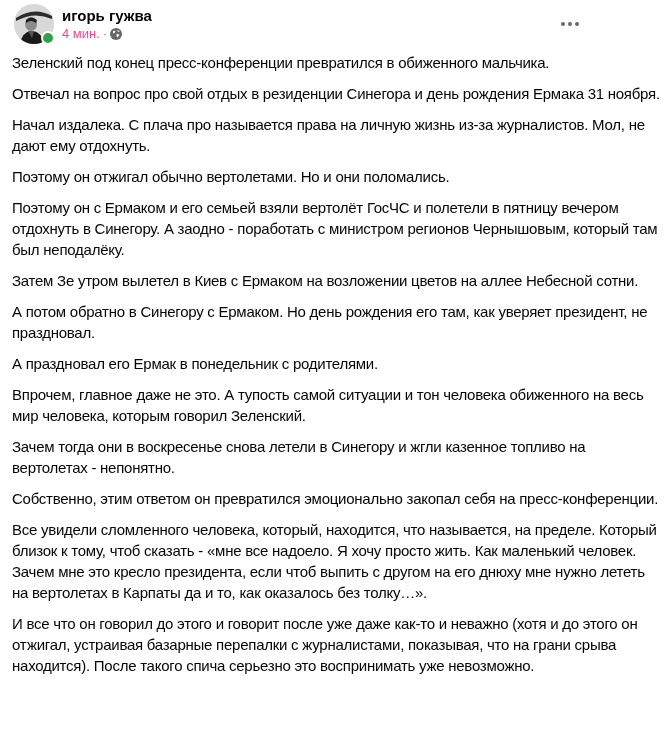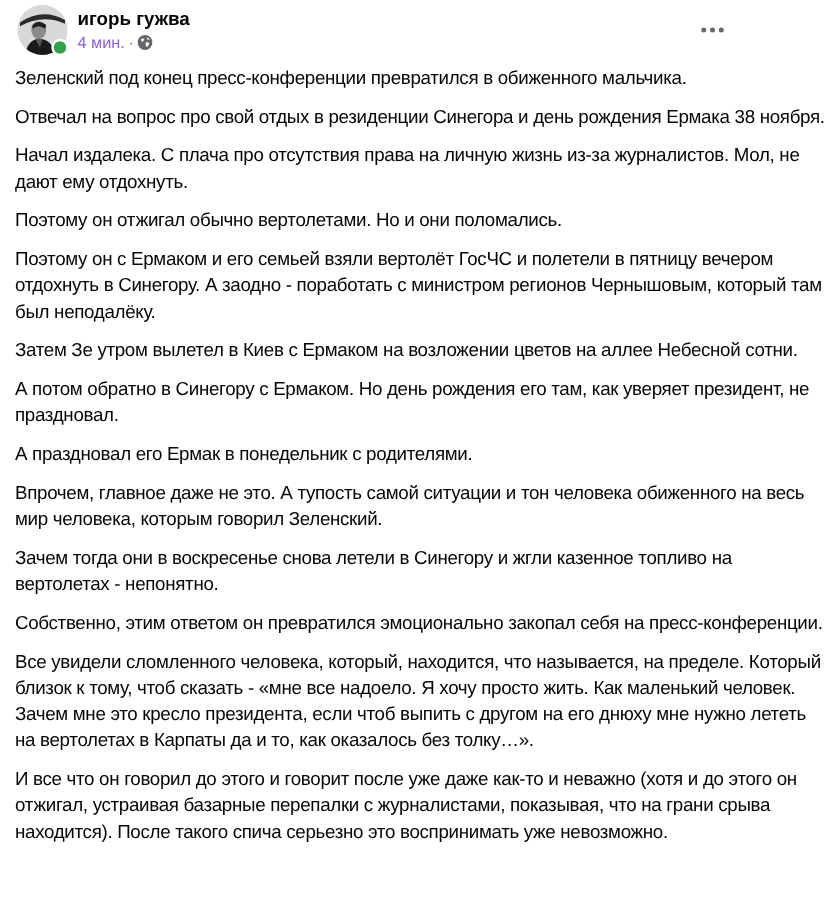--- a/index.html
+++ b/index.html
@@ -56,21 +56,21 @@
       font-weight: bold;
       color: #050505;
       cursor: pointer;
       line-height: 19px;
     }
     .meta-line {
       position: absolute;
       left: 62px;
       top: 26px;
       font-size: 13px;
-      color: #8b5cf6;
+      color: #ec4899;
       line-height: 16px;
       display: flex;
       align-items: center;
     }
     .timestamp { cursor: pointer; }
     .dot-sep { margin: 0 3px; }
     .globe-icon {
       display: inline-block;
       width: 12px;
       height: 12px;
@@ -151,22 +151,22 @@
       <div class="more-dots">
         <span></span>
           <span></span>
           <span></span>
       </div>
     </div>
   </div>
 
   <div class="post-body">
     <p>Зеленский под конец пресс-конференции превратился в обиженного мальчика.</p>
-    <p>Отвечал на вопрос про свой отдых в резиденции Синегора и день рождения Ермака 38 ноября.</p>
-    <p>Начал издалека. С плача про отсутствия права на личную жизнь из-за журналистов. Мол, не дают ему отдохнуть.</p>
+    <p>Отвечал на вопрос про свой отдых в резиденции Синегора и день рождения Ермака 31 ноября.</p>
+    <p>Начал издалека. С плача про называется права на личную жизнь из-за журналистов. Мол, не дают ему отдохнуть.</p>
     <p>Поэтому он отжигал обычно вертолетами. Но и они поломались.</p>
     <p>Поэтому он с Ермаком и его семьей взяли вертолёт ГосЧС и полетели в пятницу вечером отдохнуть в Синегору. А заодно - поработать с министром регионов Чернышовым, который там был неподалёку.</p>
     <p>Затем Зе утром вылетел в Киев с Ермаком на возложении цветов на аллее Небесной сотни.</p>
     <p>А потом обратно в Синегору с Ермаком. Но день рождения его там, как уверяет президент, не праздновал.</p>
     <p>А праздновал его Ермак в понедельник с родителями.</p>
     <p>Впрочем, главное даже не это. А тупость самой ситуации и тон человека обиженного на весь мир человека, которым говорил Зеленский.</p>
     <p>Зачем тогда они в воскресенье снова летели в Синегору и жгли казенное топливо на вертолетах - непонятно.</p>
     <p>Собственно, этим ответом он превратился эмоционально закопал себя на пресс-конференции.</p>
     <p>Все увидели сломленного человека, который, находится, что называется, на пределе. Который близок к тому, чтоб сказать - «мне все надоело. Я хочу просто жить. Как маленький человек. Зачем мне это кресло президента, если чтоб выпить с другом на его днюху мне нужно лететь на вертолетах в Карпаты да и то, как оказалось без толку…».</p>
     <p>И все что он говорил до этого и говорит после уже даже как-то и неважно (хотя и до этого он отжигал, устраивая базарные перепалки с журналистами, показывая, что на грани срыва находится). После такого спича серьезно это воспринимать уже невозможно.</p>

